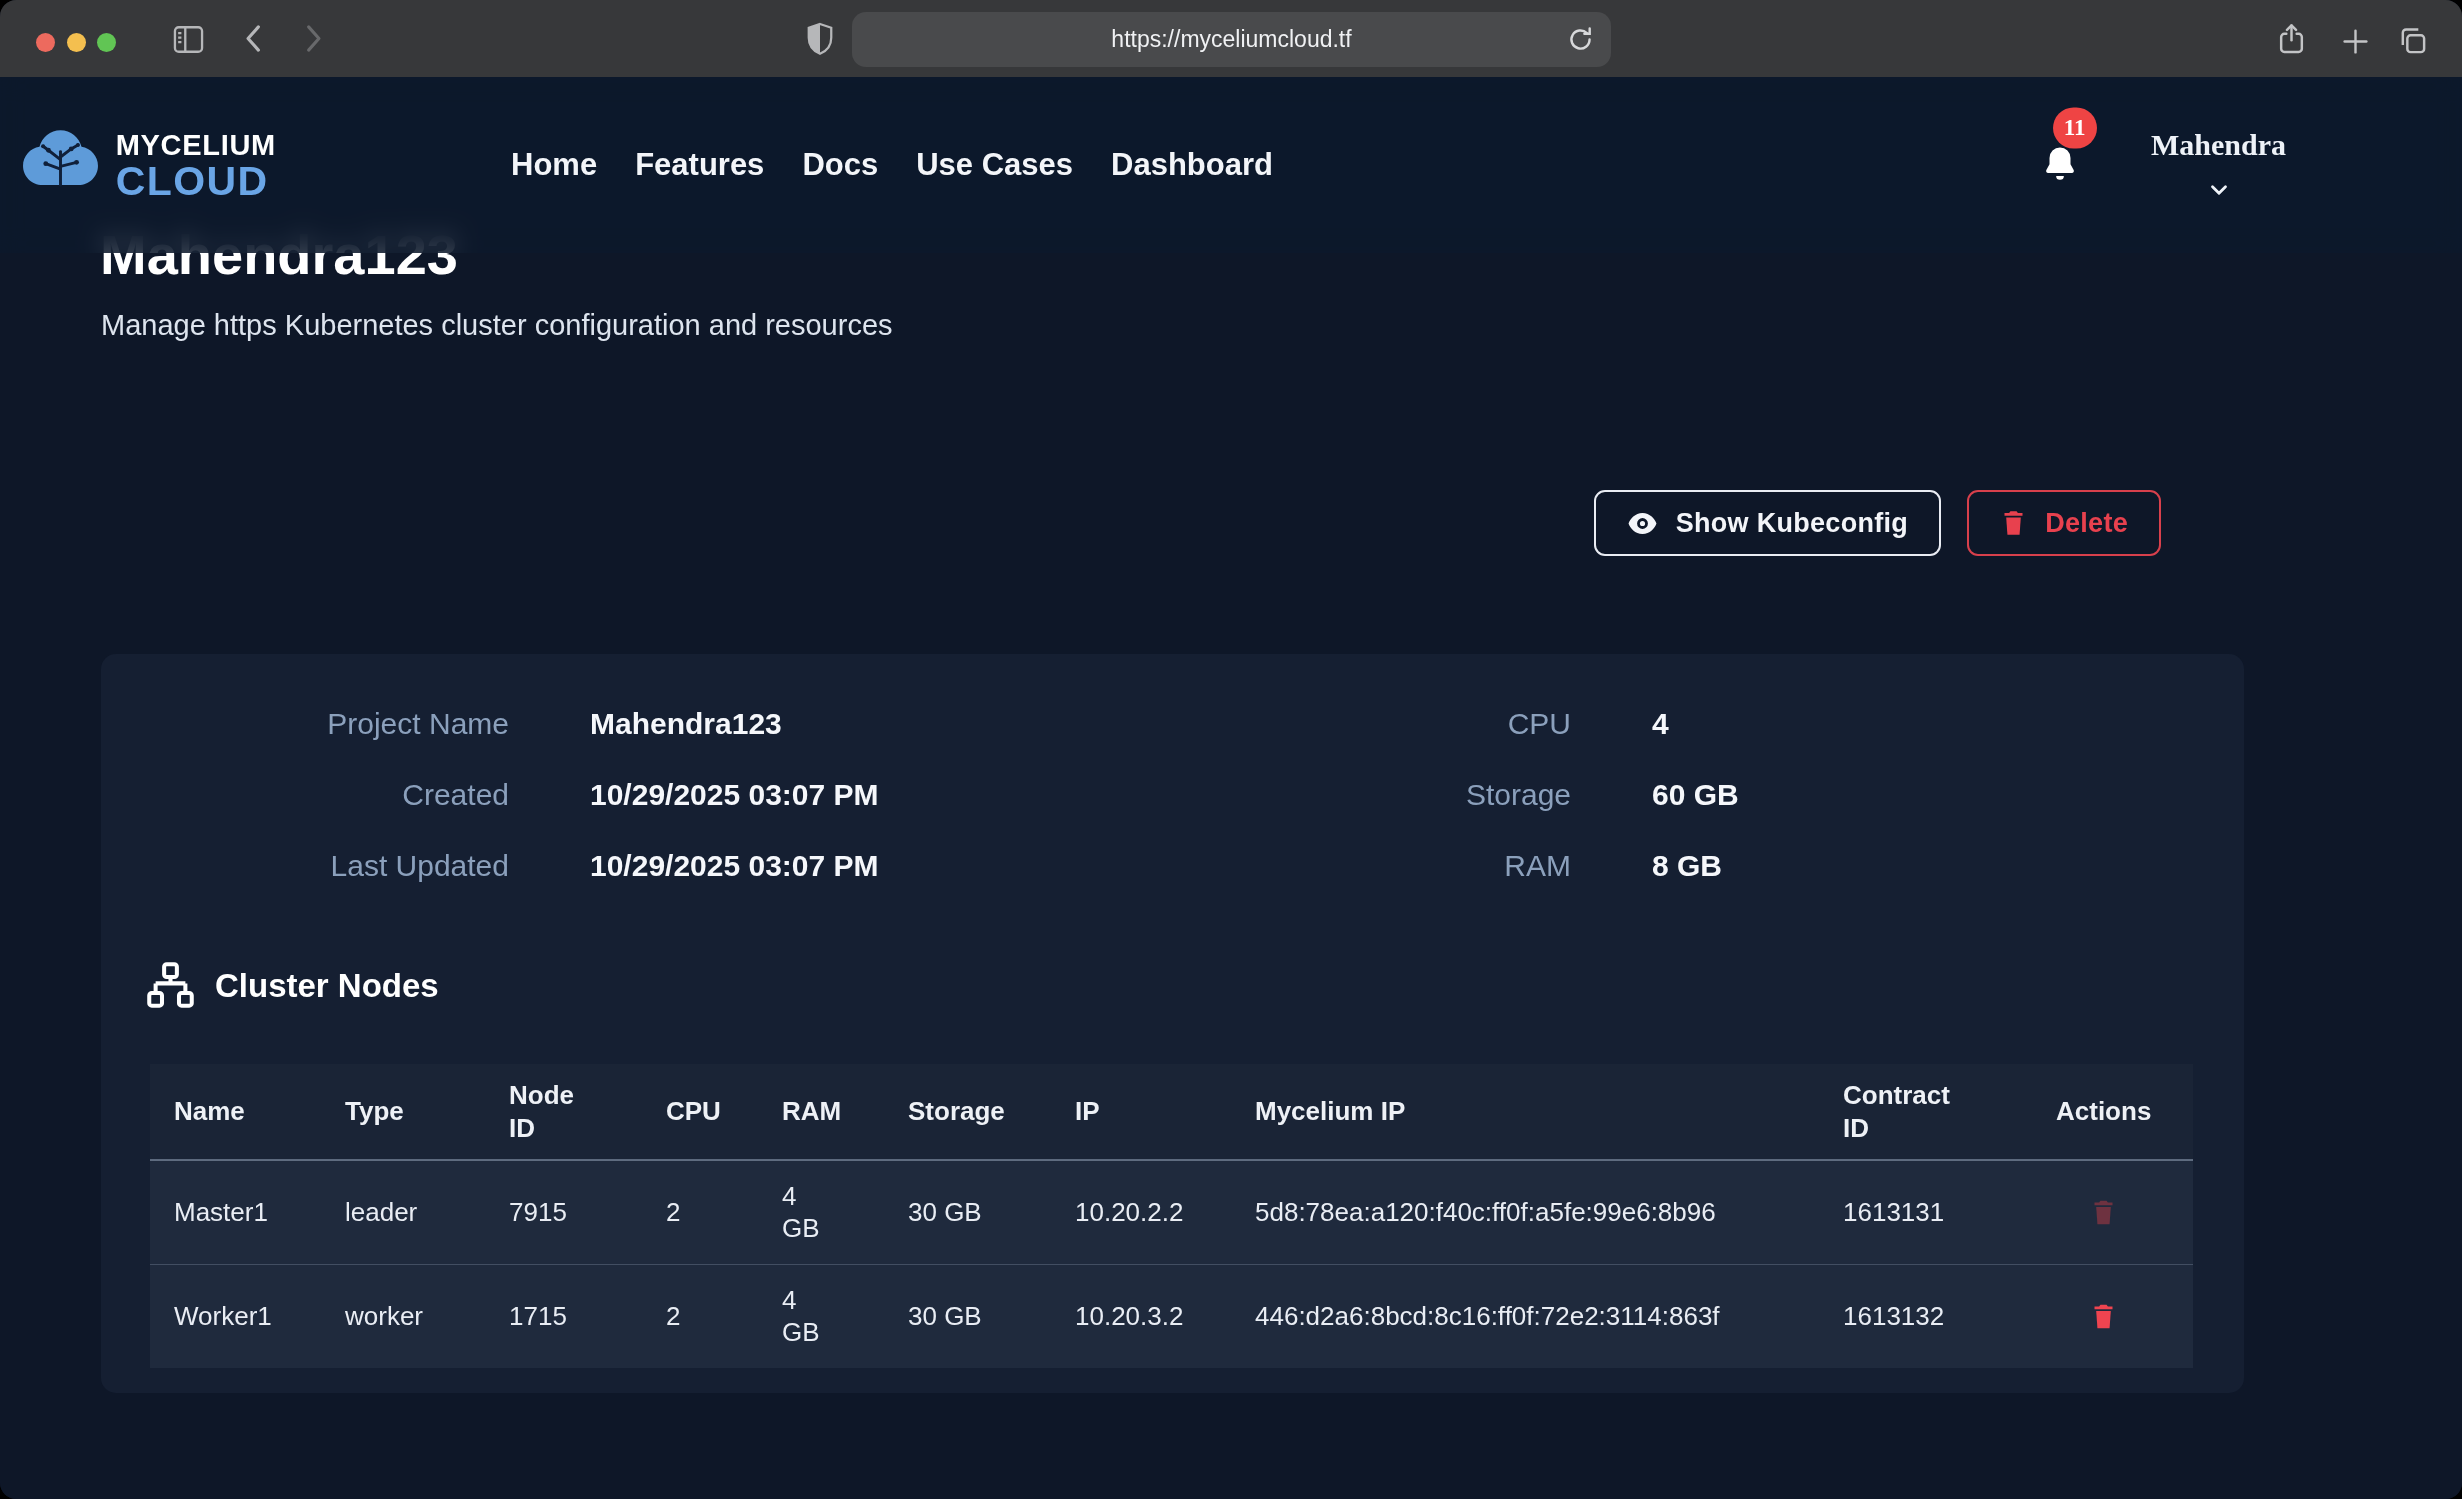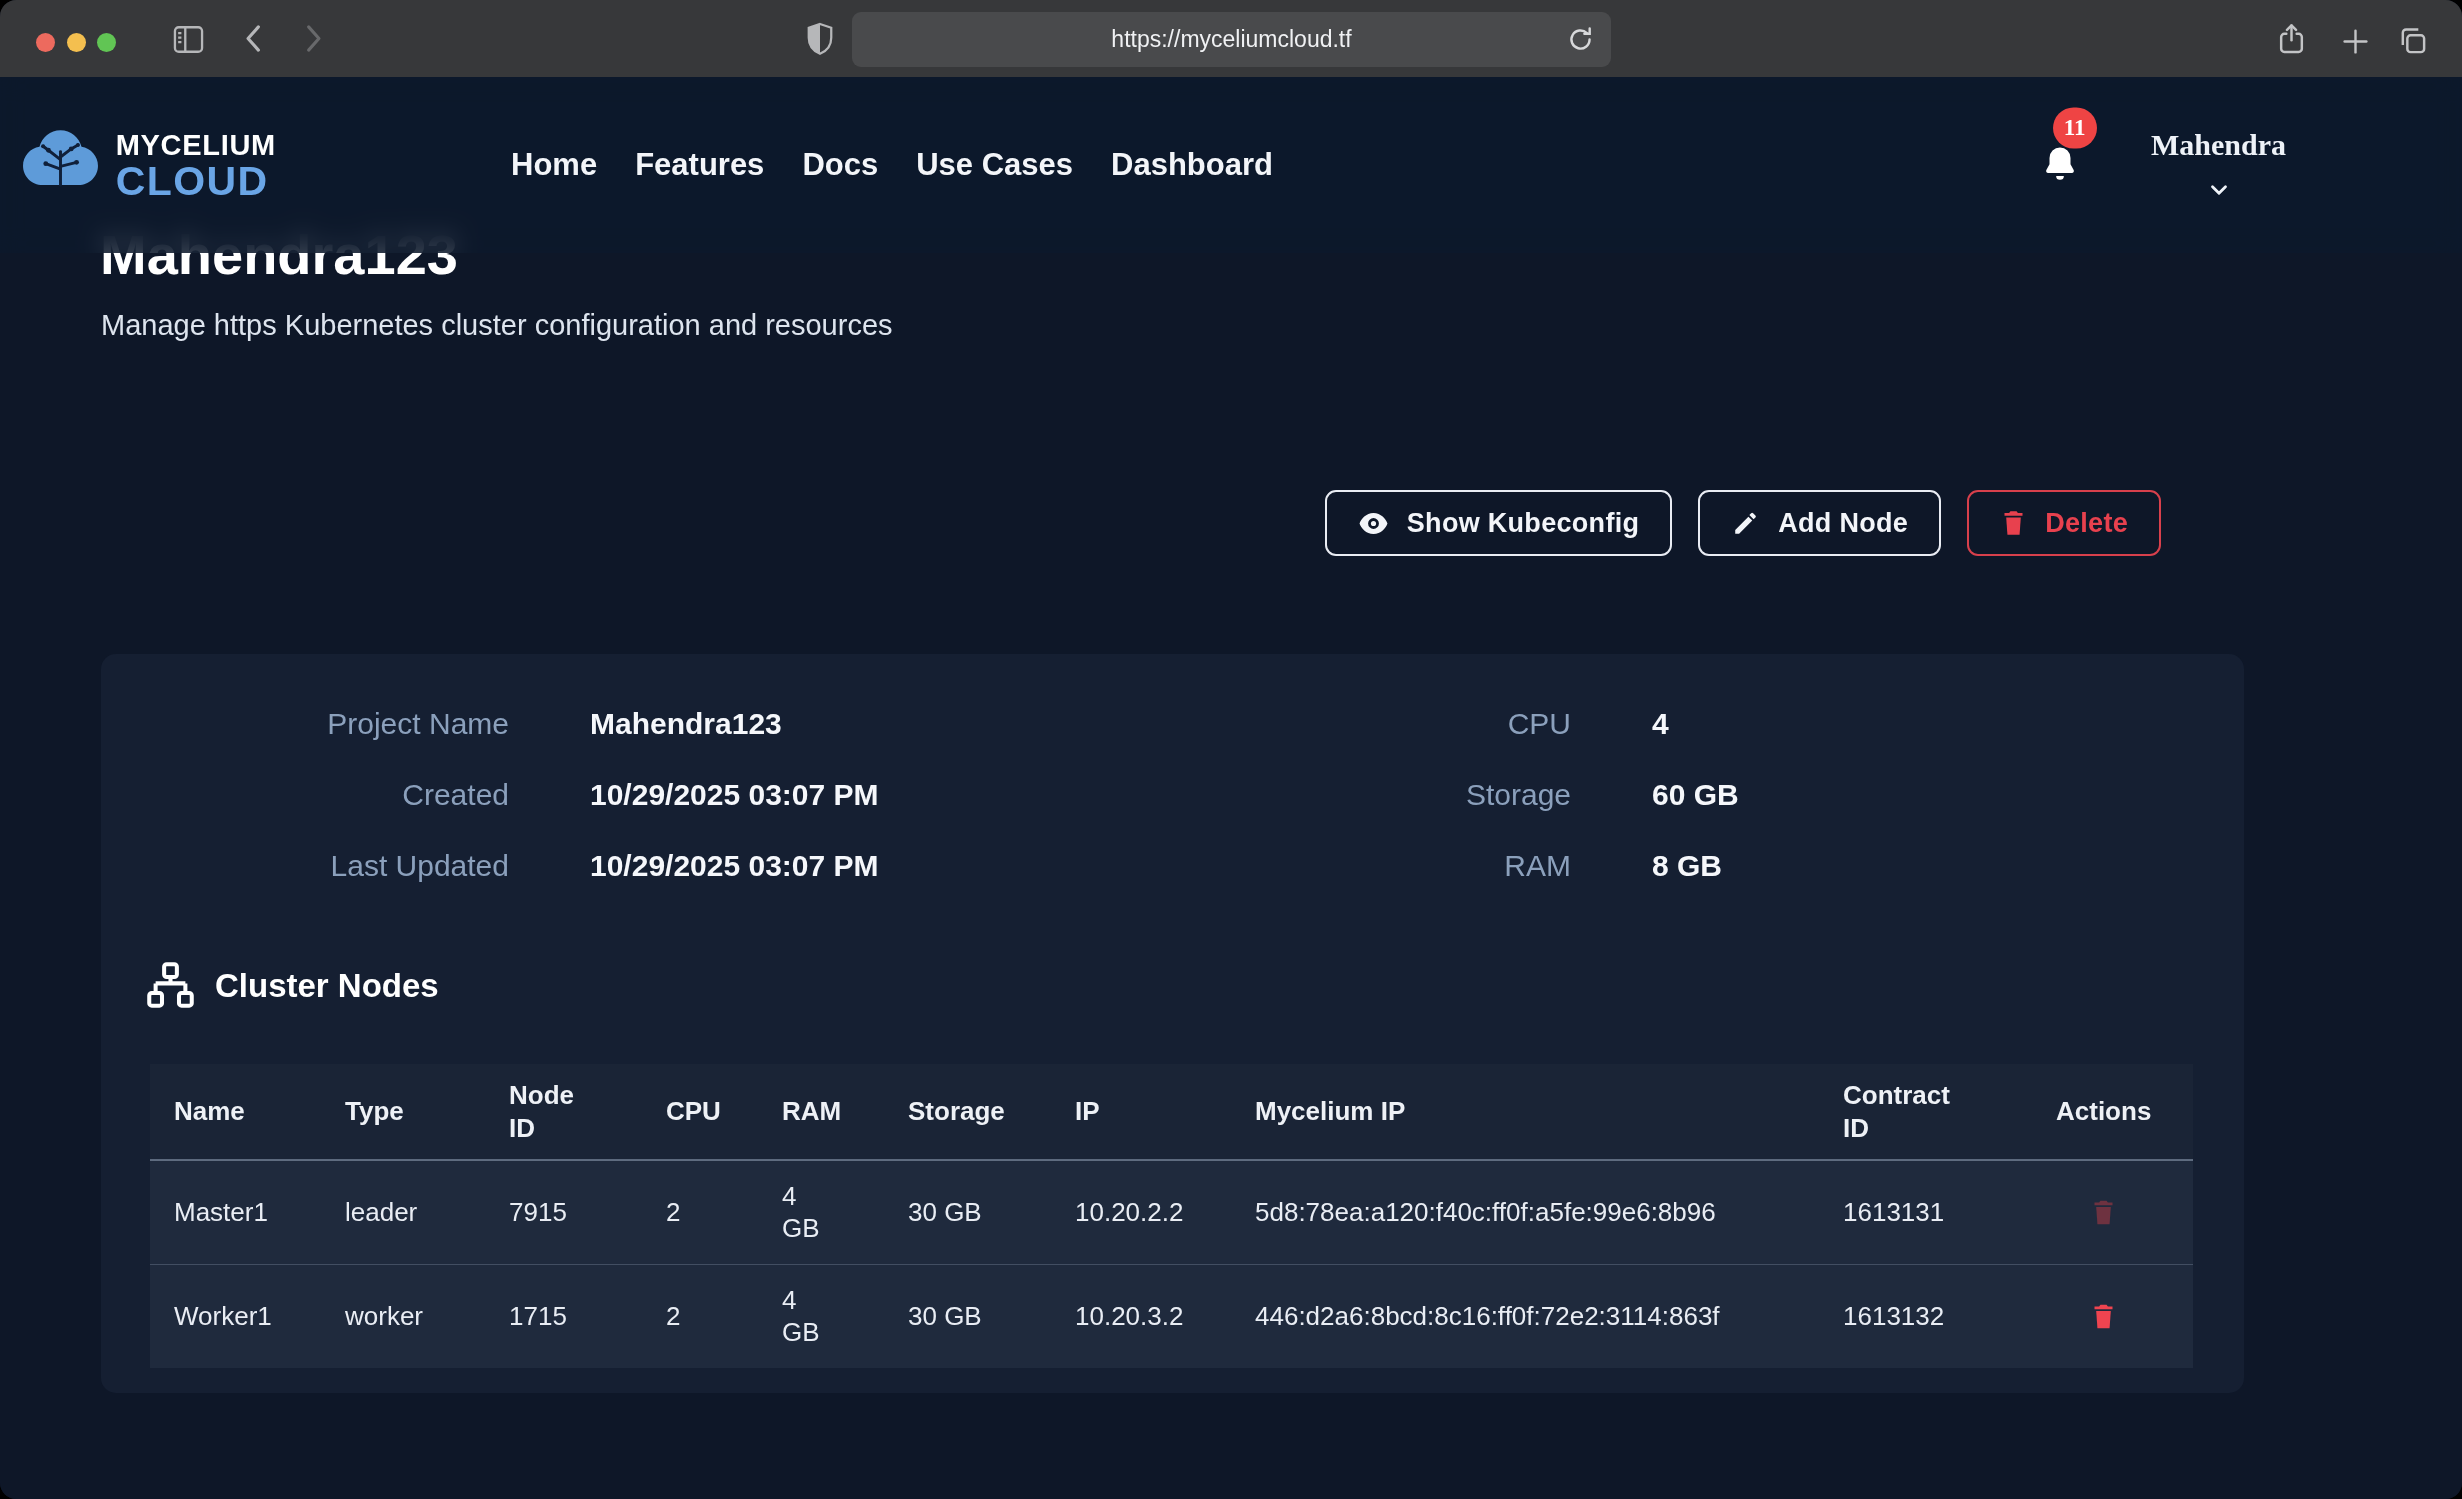--- a/index.html
+++ b/index.html
@@ -5,21 +5,21 @@
   * { margin:0; padding:0; box-sizing:border-box; }
   html,body { background:#000; font-family:"Liberation Sans","DejaVu Sans",sans-serif; }
   .window { position:relative; width:2462px; height:1499px; background:#0e1728; border-radius:16.4px; overflow:hidden; }
 
   
   .chrome { position:absolute; top:0; left:0; right:0; height:77px; background:#37383a; }
   .lights { position:absolute; left:36px; top:33px; display:flex; gap:11.6px; }
   .light { width:19px; height:19px; border-radius:50%; }
   .cicon { position:absolute; }
   .url-bar { position:absolute; left:852px; top:11.6px; width:759px; height:55px; background:#494a4c;
-             border-radius:9px; display:flex; align-items:center; justify-content:center; }
+             border-radius:14px; display:flex; align-items:center; justify-content:center; }
   .url-text { color:#f0f1f3; font-size:23px; }
   .reload { position:absolute; right:16.4px; top:13px; }
 
   
   .site { position:absolute; top:77px; left:0; right:0; bottom:0; background:#0e1728; }
 
   .page-title { position:absolute; left:100px; top:145px; font-size:56px; font-weight:800;
                 color:#ffffff; z-index:1; letter-spacing:0; }
   .page-sub { position:absolute; left:101px; top:232px; font-size:29px; color:#dde4ee; z-index:1; }
 
@@ -212,26 +212,20 @@
       </div>
     </div>
 
     <div class="actions">
       <button class="btn">
         <svg width="31" height="27" viewBox="0 0 24 20">
           <path fill="#f3f5f9" fill-rule="evenodd" d="M12 1.8C6.3 1.8 2.3 6.5 1.2 10c1.1 3.5 5.1 8.2 10.8 8.2s9.7-4.7 10.8-8.2C21.7 6.5 17.7 1.8 12 1.8zm0 12.4A4.2 4.2 0 1 1 16.2 10 4.2 4.2 0 0 1 12 14.2z"></path>
           <circle fill="#f3f5f9" cx="12" cy="10" r="2"></circle>
         </svg>
         <span>Show Kubeconfig</span>
-      </button>
-      <button class="btn">
-        <svg width="29" height="29" viewBox="0 0 24 24">
-          <path fill="#f3f5f9" d="M3.5 17.3v3.2h3.2L17.6 9.6l-3.2-3.2L3.5 17.3zM20.2 7a1.1 1.1 0 0 0 0-1.6l-1.9-1.9a1.1 1.1 0 0 0-1.6 0l-1.5 1.5 3.5 3.5L20.2 7z"></path>
-        </svg>
-        <span>Add Node</span>
       </button>
       <button class="btn danger">
         <svg width="27" height="30" viewBox="0 0 24 26">
           <path fill="#e8414e" d="M9.3 2.5h5.4l1.2 1.7H20v2.4H4V4.2h4.1L9.3 2.5z"></path>
           <path fill="#e8414e" d="M5.5 8.2h13l-1.1 15.3H6.6L5.5 8.2z"></path>
         </svg>
         <span>Delete</span>
       </button>
     </div>
 

